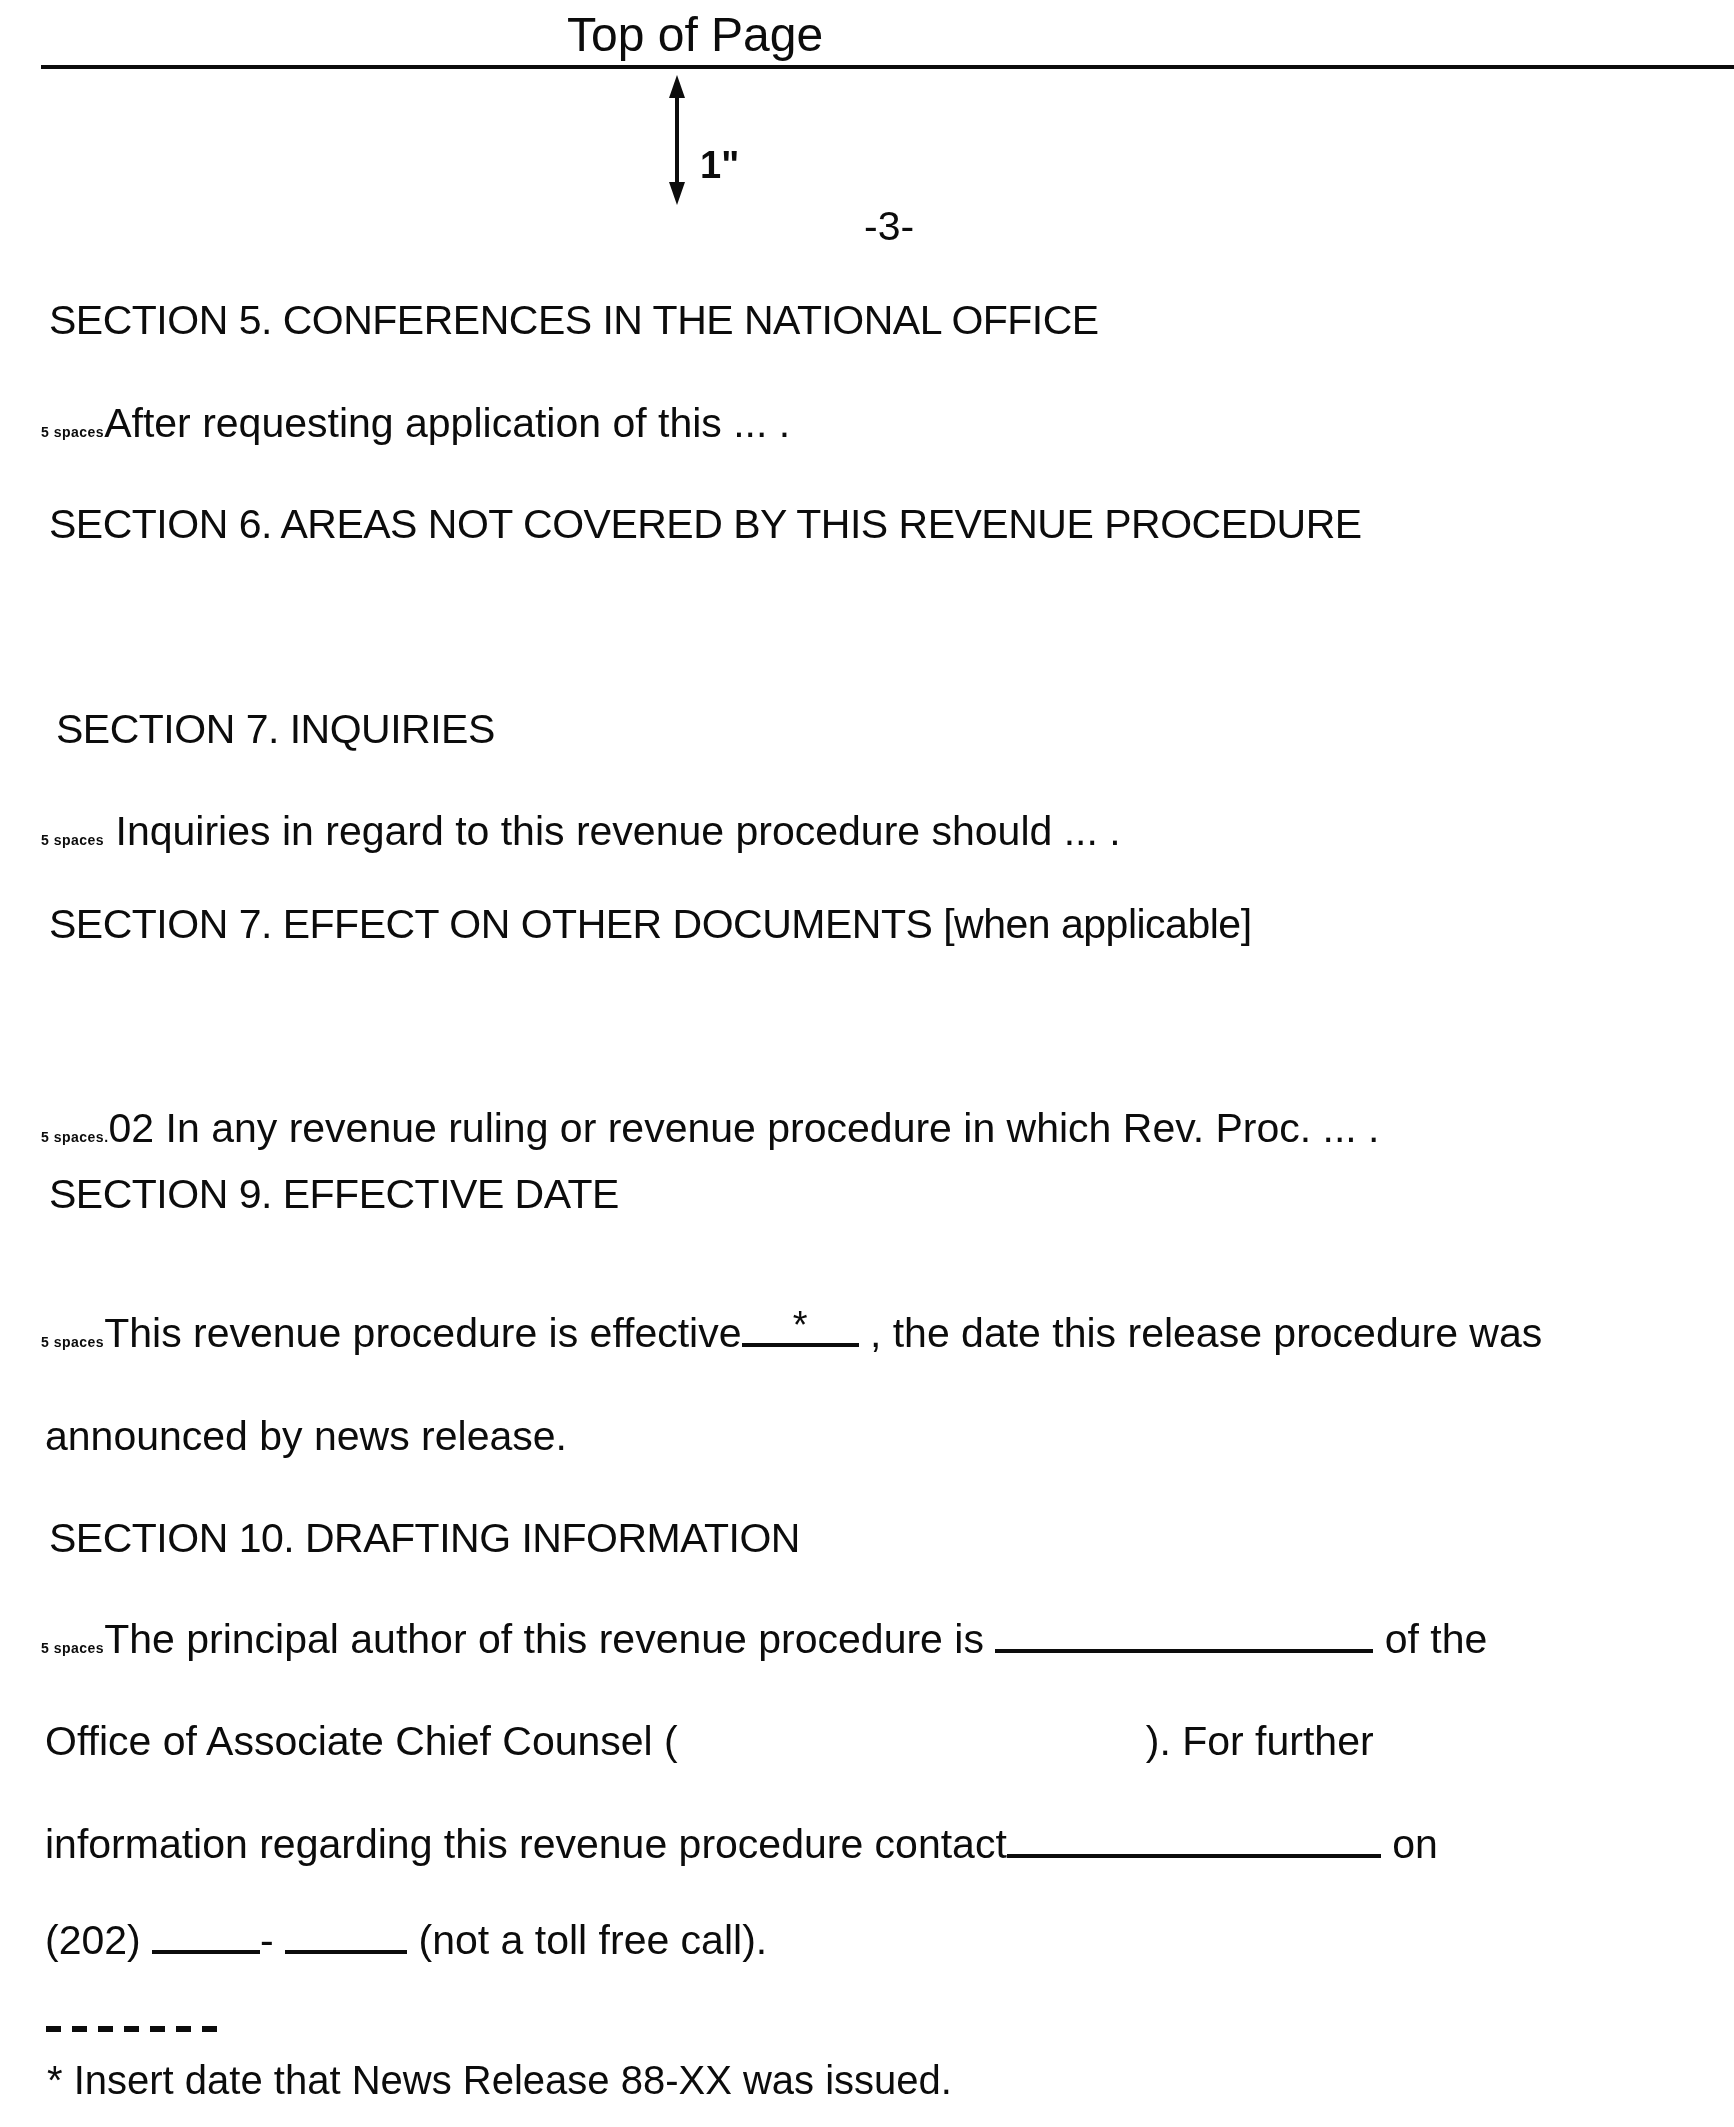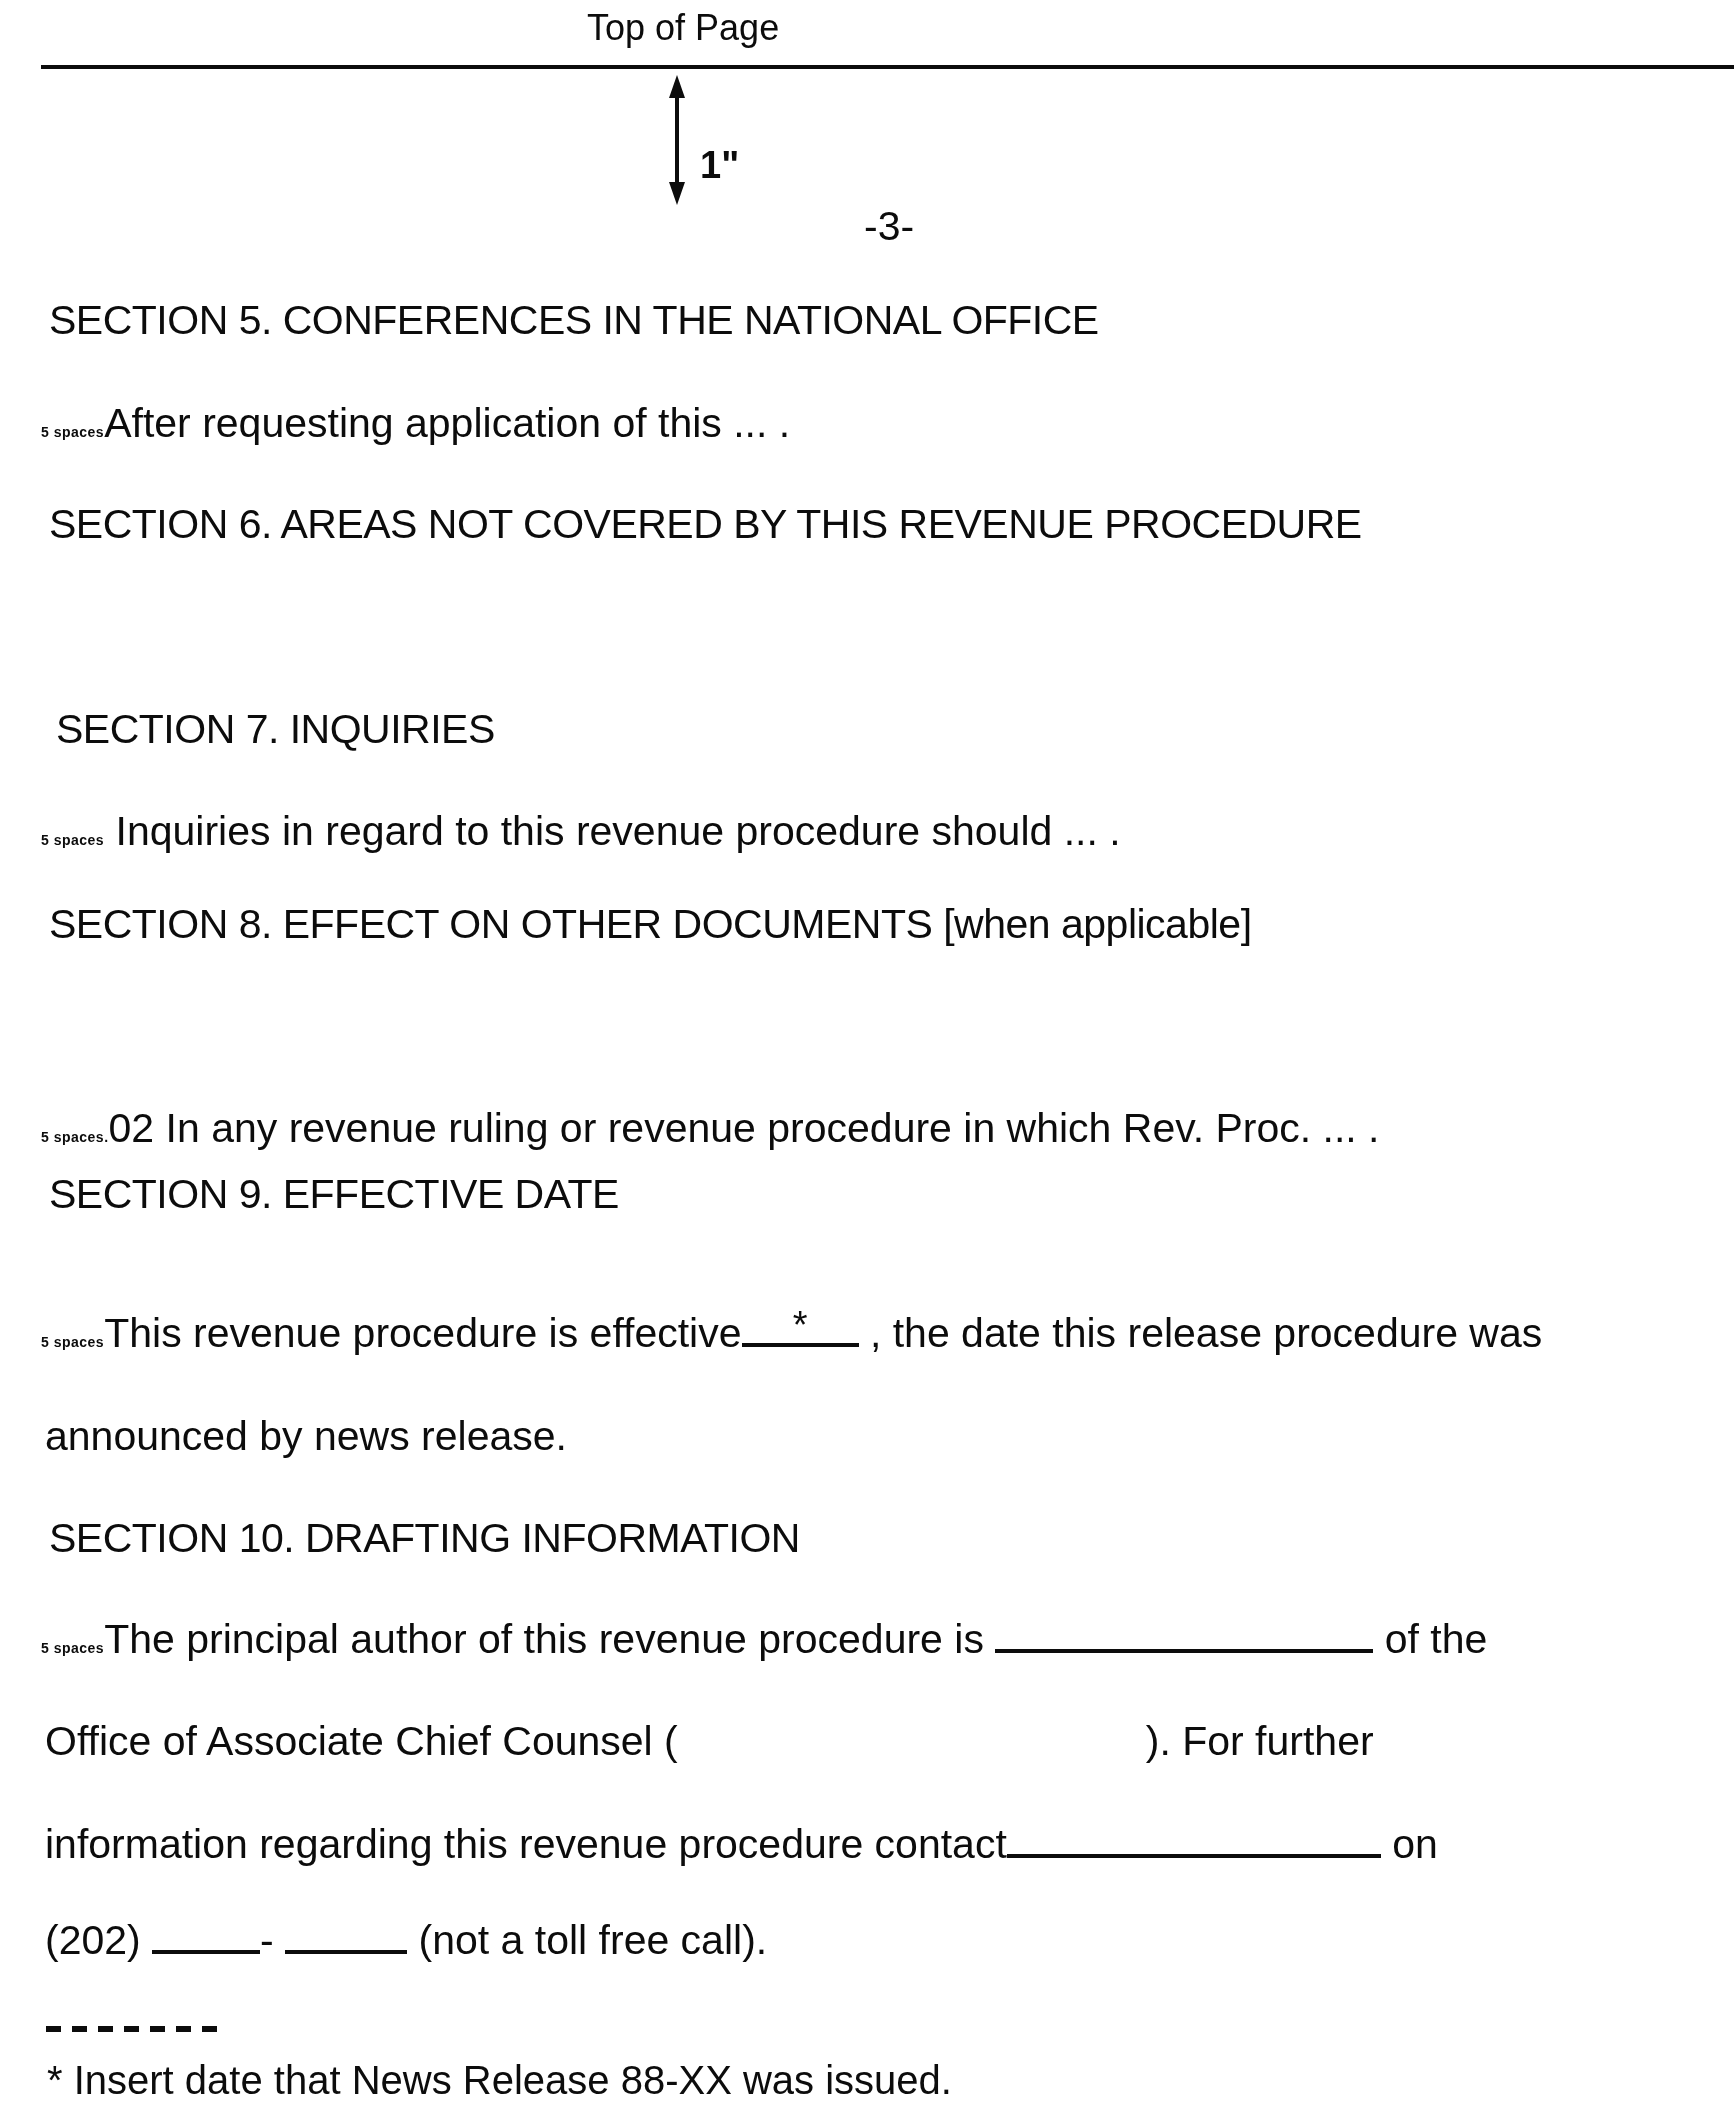--- a/index.html
+++ b/index.html
@@ -7,21 +7,21 @@
     position:relative;
     width:1734px;height:2128px;
     background:#ffffff;
     color:#0c0c0c;
     font-family:"Liberation Sans", sans-serif;
     overflow:hidden;
   }
   .line{position:absolute;white-space:nowrap;font-size:41px;line-height:1.1;}
   .heading{letter-spacing:-0.5px;}
   .marker{font-size:14px;font-weight:700;letter-spacing:0.5px;}
-  .top-label{position:absolute;left:587px;top:7.2px;font-size:36px;}
+  .top-label{position:absolute;left:567px;top:7.2px;font-size:48px;}
   .rule{position:absolute;left:41px;top:65px;width:1694px;height:3.6px;background:#0c0c0c;}
   .arrow{position:absolute;left:668px;top:75px;width:18px;height:130px;}
   .arrow .shaft{position:absolute;left:7.2px;top:10.8px;bottom:10.8px;width:3.6px;background:#0c0c0c;}
   .arrow .head-up{position:absolute;left:0.9px;top:0;width:0;height:0;
     border-left:8px solid transparent;border-right:8px solid transparent;border-bottom:23.4px solid #0c0c0c;}
   .arrow .head-down{position:absolute;left:0.9px;bottom:0;width:0;height:0;
     border-left:8px solid transparent;border-right:8px solid transparent;border-top:23.4px solid #0c0c0c;}
   .inch-label{position:absolute;left:700px;top:144px;font-size:38px;font-weight:700;}
   .page-number{position:absolute;left:864px;top:203px;font-size:41px;}
   .blank{display:inline-block;height:1.8px;border-bottom:4.5px solid #0c0c0c;vertical-align:baseline;}
@@ -53,21 +53,21 @@
 
   <div class="line" style="left:41px;top:401px;"><span class="marker">5 spaces</span><span>After requesting application of this ... .</span></div>
 
   <div class="line heading" style="left:49px;top:502px;">SECTION 6. AREAS NOT COVERED BY THIS REVENUE PROCEDURE</div>
 
 
   <div class="line heading" style="left:56px;top:707px;">SECTION 7. INQUIRIES</div>
 
   <div class="line" style="left:41px;top:809px;"><span class="marker">5 spaces</span><span> Inquiries in regard to this revenue procedure should ... .</span></div>
 
-  <div class="line heading" style="left:49px;top:902px;">SECTION 8. EFFECT ON OTHER DOCUMENTS [when applicable]</div>
+  <div class="line heading" style="left:49px;top:902px;">SECTION 7. EFFECT ON OTHER DOCUMENTS [when applicable]</div>
 
 
   <div class="line" style="left:41px;top:1106px;"><span class="marker">5 spaces.</span><span>02 In any revenue ruling or revenue procedure in which Rev. Proc. ... .</span></div>
 
   <div class="line heading" style="left:49px;top:1172px;">SECTION 9. EFFECTIVE DATE</div>
 
   <div class="line" style="left:41px;top:1311px;"><span class="marker">5 spaces</span><span>This revenue procedure is effective</span><span class="blank star" style="width:117px;"><span class="mark">*</span></span><span> , the date this release procedure was</span></div>
 
   <div class="line" style="left:45px;top:1414px;">announced by news release.</div>
 

